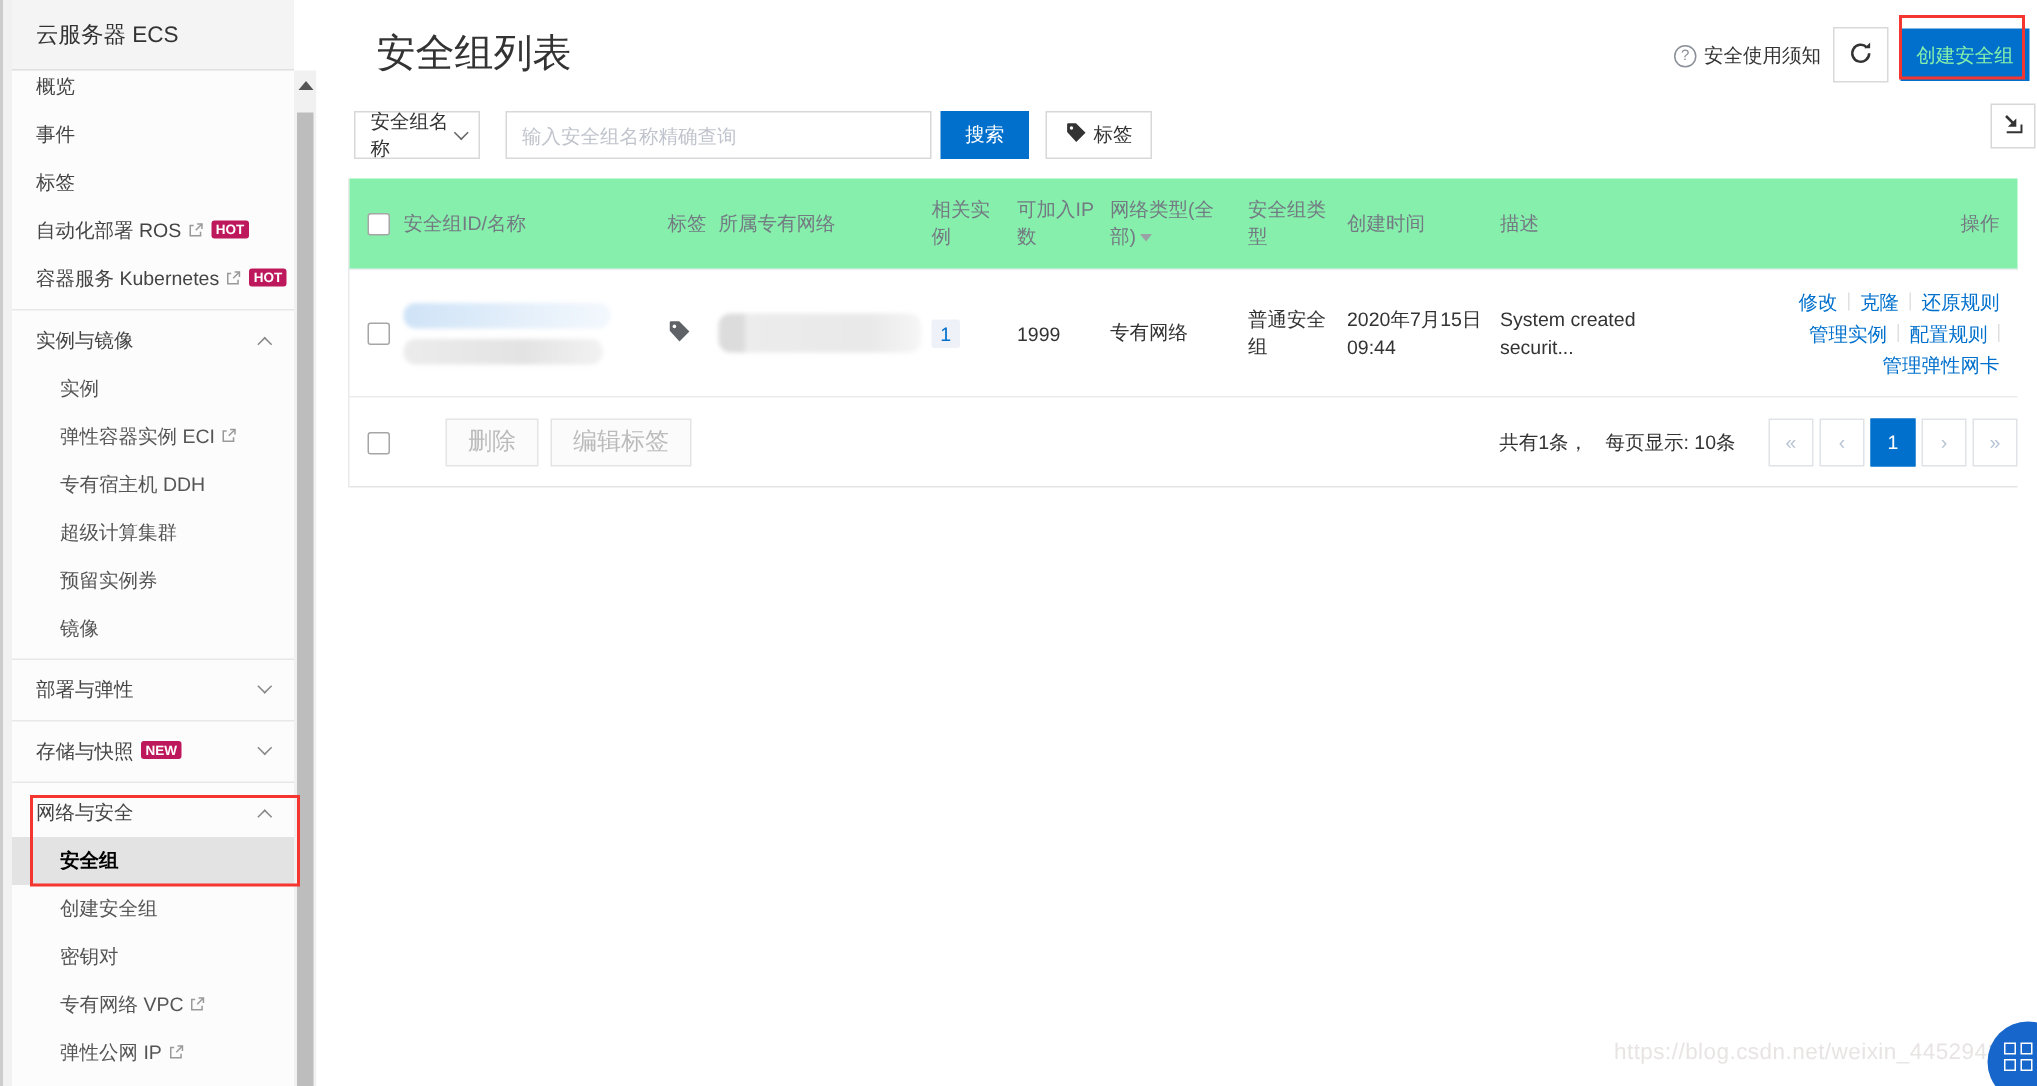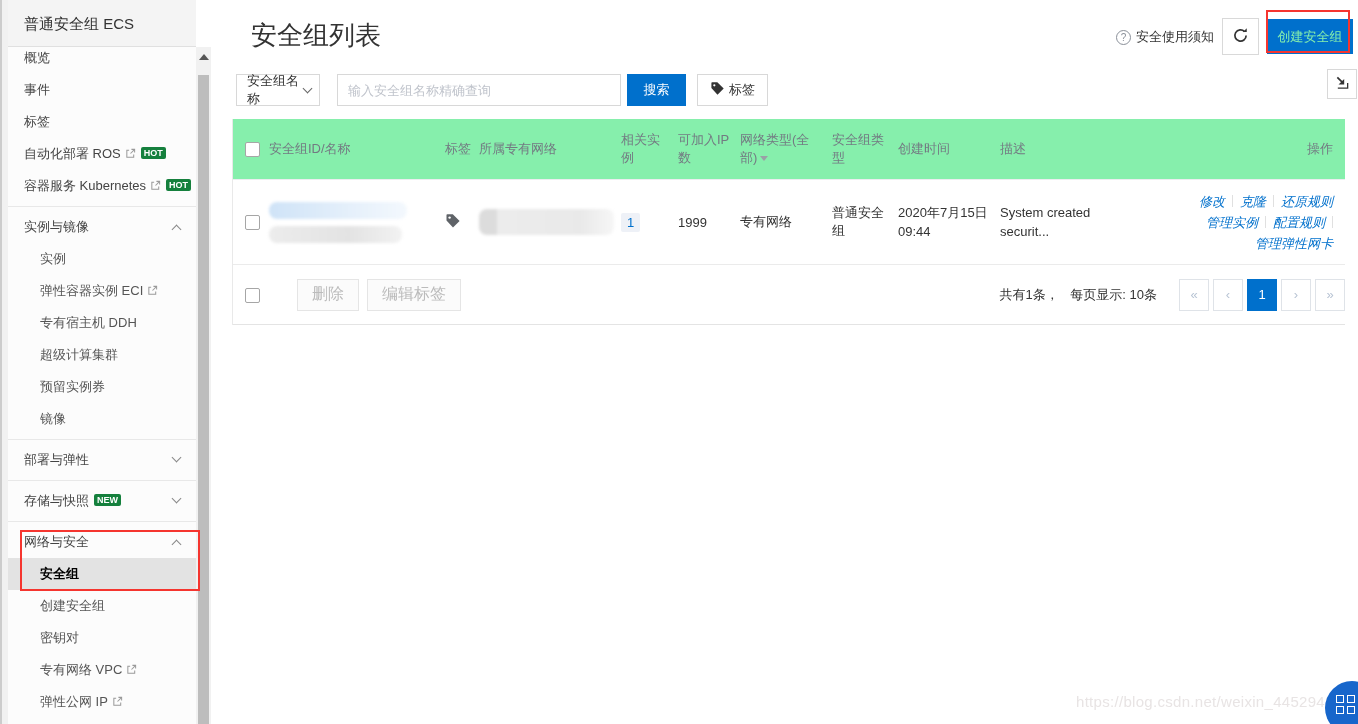--- a/index.html
+++ b/index.html
@@ -16,21 +16,21 @@
   .sidebar-header { height:47px; line-height:47px; background:#f4f4f4; border-bottom:1px solid #e0e0e0; padding-left:16px; font-size:15px; color:#333; }
   .menu { position:absolute; left:0; top:42px; width:188px; }
   .m-item { height:32px; line-height:32px; padding-left:16px; color:#444; position:relative; white-space:nowrap; cursor:pointer; }
   .m-sub { padding-left:32px; color:#555; }
   .m-sel { background:#e3e3e3; color:#000; font-weight:bold; }
   .m-div { height:9px; position:relative; }
   .m-div::after { content:""; position:absolute; left:0; right:0; top:4px; border-top:1px solid #e8e8e8; }
   .sec-chev { position:absolute; right:16px; top:13px; width:7px; height:7px; border-right:1.5px solid #888; border-bottom:1.5px solid #888; }
   .chev-up { transform:rotate(-135deg); top:15px; }
   .chev-dn { transform:rotate(45deg); top:10px; }
-  .badge-hot { display:inline-block; background:#15803d; color:#fff; font-size:9px; font-weight:bold; line-height:12px; padding:0 3px; border-radius:2px; margin-left:5px; vertical-align:2px; }
+  .badge-hot { display:inline-block; background:#be185d; color:#fff; font-size:9px; font-weight:bold; line-height:12px; padding:0 3px; border-radius:2px; margin-left:5px; vertical-align:2px; }
   .ext-ico { display:inline-block; vertical-align:-1px; margin-left:4px; }
 
   
   .sb-track { position:absolute; left:196px; top:47px; width:15px; height:677px; background:#f1f1f1; }
   .sb-up { position:absolute; left:3px; top:7px; width:0; height:0; border-left:5px solid transparent; border-right:5px solid transparent; border-bottom:6px solid #555; }
   .sb-thumb { position:absolute; left:2px; top:28px; width:11px; height:649px; background:#bdbdbd; }
 
   
   .handle { position:absolute; left:211px; top:393px; width:18px; height:76px; background:#f2f2f2; clip-path:polygon(0 0,45% 0,100% 26%,100% 74%,45% 100%,0 100%); color:#999; font-size:16px; display:flex; align-items:center; justify-content:center; cursor:pointer; }
 
@@ -73,21 +73,21 @@
   .c-act { width:196px; text-align:right; padding-right:12px; }
   .cb { display:inline-block; width:15px; height:15px; border:1px solid #a6a6a6; border-radius:2px; background:#fff; vertical-align:middle; cursor:pointer; }
   .filter-caret { display:inline-block; width:0; height:0; border-left:4px solid transparent; border-right:4px solid transparent; border-top:5px solid #9aa0a6; margin-left:3px; vertical-align:1px; }
   .blob { border-radius:8px; filter:blur(1.5px); }
   .blob1 { width:138px; height:17px; background:linear-gradient(90deg,#cfe3f7,#e9f2fb 70%,#f3f8fd); margin-bottom:7px; }
   .blob2 { width:133px; height:17px; background:linear-gradient(90deg,#ececec,#e3e3e3 60%,#f2f2f2); }
   .blob3 { width:135px; height:26px; background:linear-gradient(90deg,#dcdcdc 0 18px,#ececec 18px, #e9e9e9 75%,#f6f6f6); }
   .inst-badge { display:inline-block; min-width:19px; padding:2px 4px; background:#eef1f7; border-radius:2px; color:#0070cc; text-align:center; cursor:pointer; }
   .created div { line-height:19px; }
   .desc-text { line-height:19px; color:#333; }
-  .actions { display:flex; flex-wrap:wrap; justify-content:flex-end; row-gap:2px; column-gap:7px; line-height:19px;font-style:italic; }
+  .actions { display:flex; flex-wrap:wrap; justify-content:flex-end; row-gap:2px; column-gap:7px; line-height:19px; }
   .actions a { color:#0070cc; text-decoration:none; cursor:pointer; white-space:nowrap; }
   .sep { width:1px; background:#e0e0e0; height:12px; margin-top:3px; }
 
   
   .batch-btn { height:32px; padding:0 14px; border:1px solid #e5e5e5; background:#fbfbfb; color:#bbb; font-size:16px; font-family:inherit; margin-left:8px; }
   .batch-btn:first-of-type { margin-left:28px; }
   .pag-zone { margin-left:auto; display:flex; align-items:center; }
   .pag-summary { color:#333; margin-right:18px; }
   .pag-summary .ps2 { margin-left:8px; }
   .pg { width:30px; height:32px; border:1px solid #dfe3e8; background:#fff; color:#b8c4d4; font-size:13px; display:flex; align-items:center; justify-content:center; margin-left:4px; cursor:pointer; }
@@ -103,21 +103,21 @@
 </style>
 </head>
 <body>
 
 <div class="screen">
 
   <div class="left-gutter"></div>
   <div class="orange-bar"></div>
 
   <aside class="sidebar">
-    <div class="sidebar-header">普通安全组 ECS</div>
+    <div class="sidebar-header">云服务器 ECS</div>
     <nav class="menu">
       <div class="m-item"><span>概览</span></div>
       <div class="m-item"><span>事件</span></div>
       <div class="m-item"><span>标签</span></div>
       <div class="m-item">
         <span>自动化部署 ROS</span><span class="ext-ico"><svg width="11" height="11" viewBox="0 0 12 12">
               <path d="M4.5 2.5H2v7.5h7.5V7" fill="none" stroke="#999" stroke-width="1.1"></path>
               <path d="M7 1.5h3.5V5" fill="none" stroke="#999" stroke-width="1.1"></path>
               <path d="M10.5 1.5L6 6" stroke="#999" stroke-width="1.1"></path>
             </svg></span><span class="badge-hot">HOT</span>

